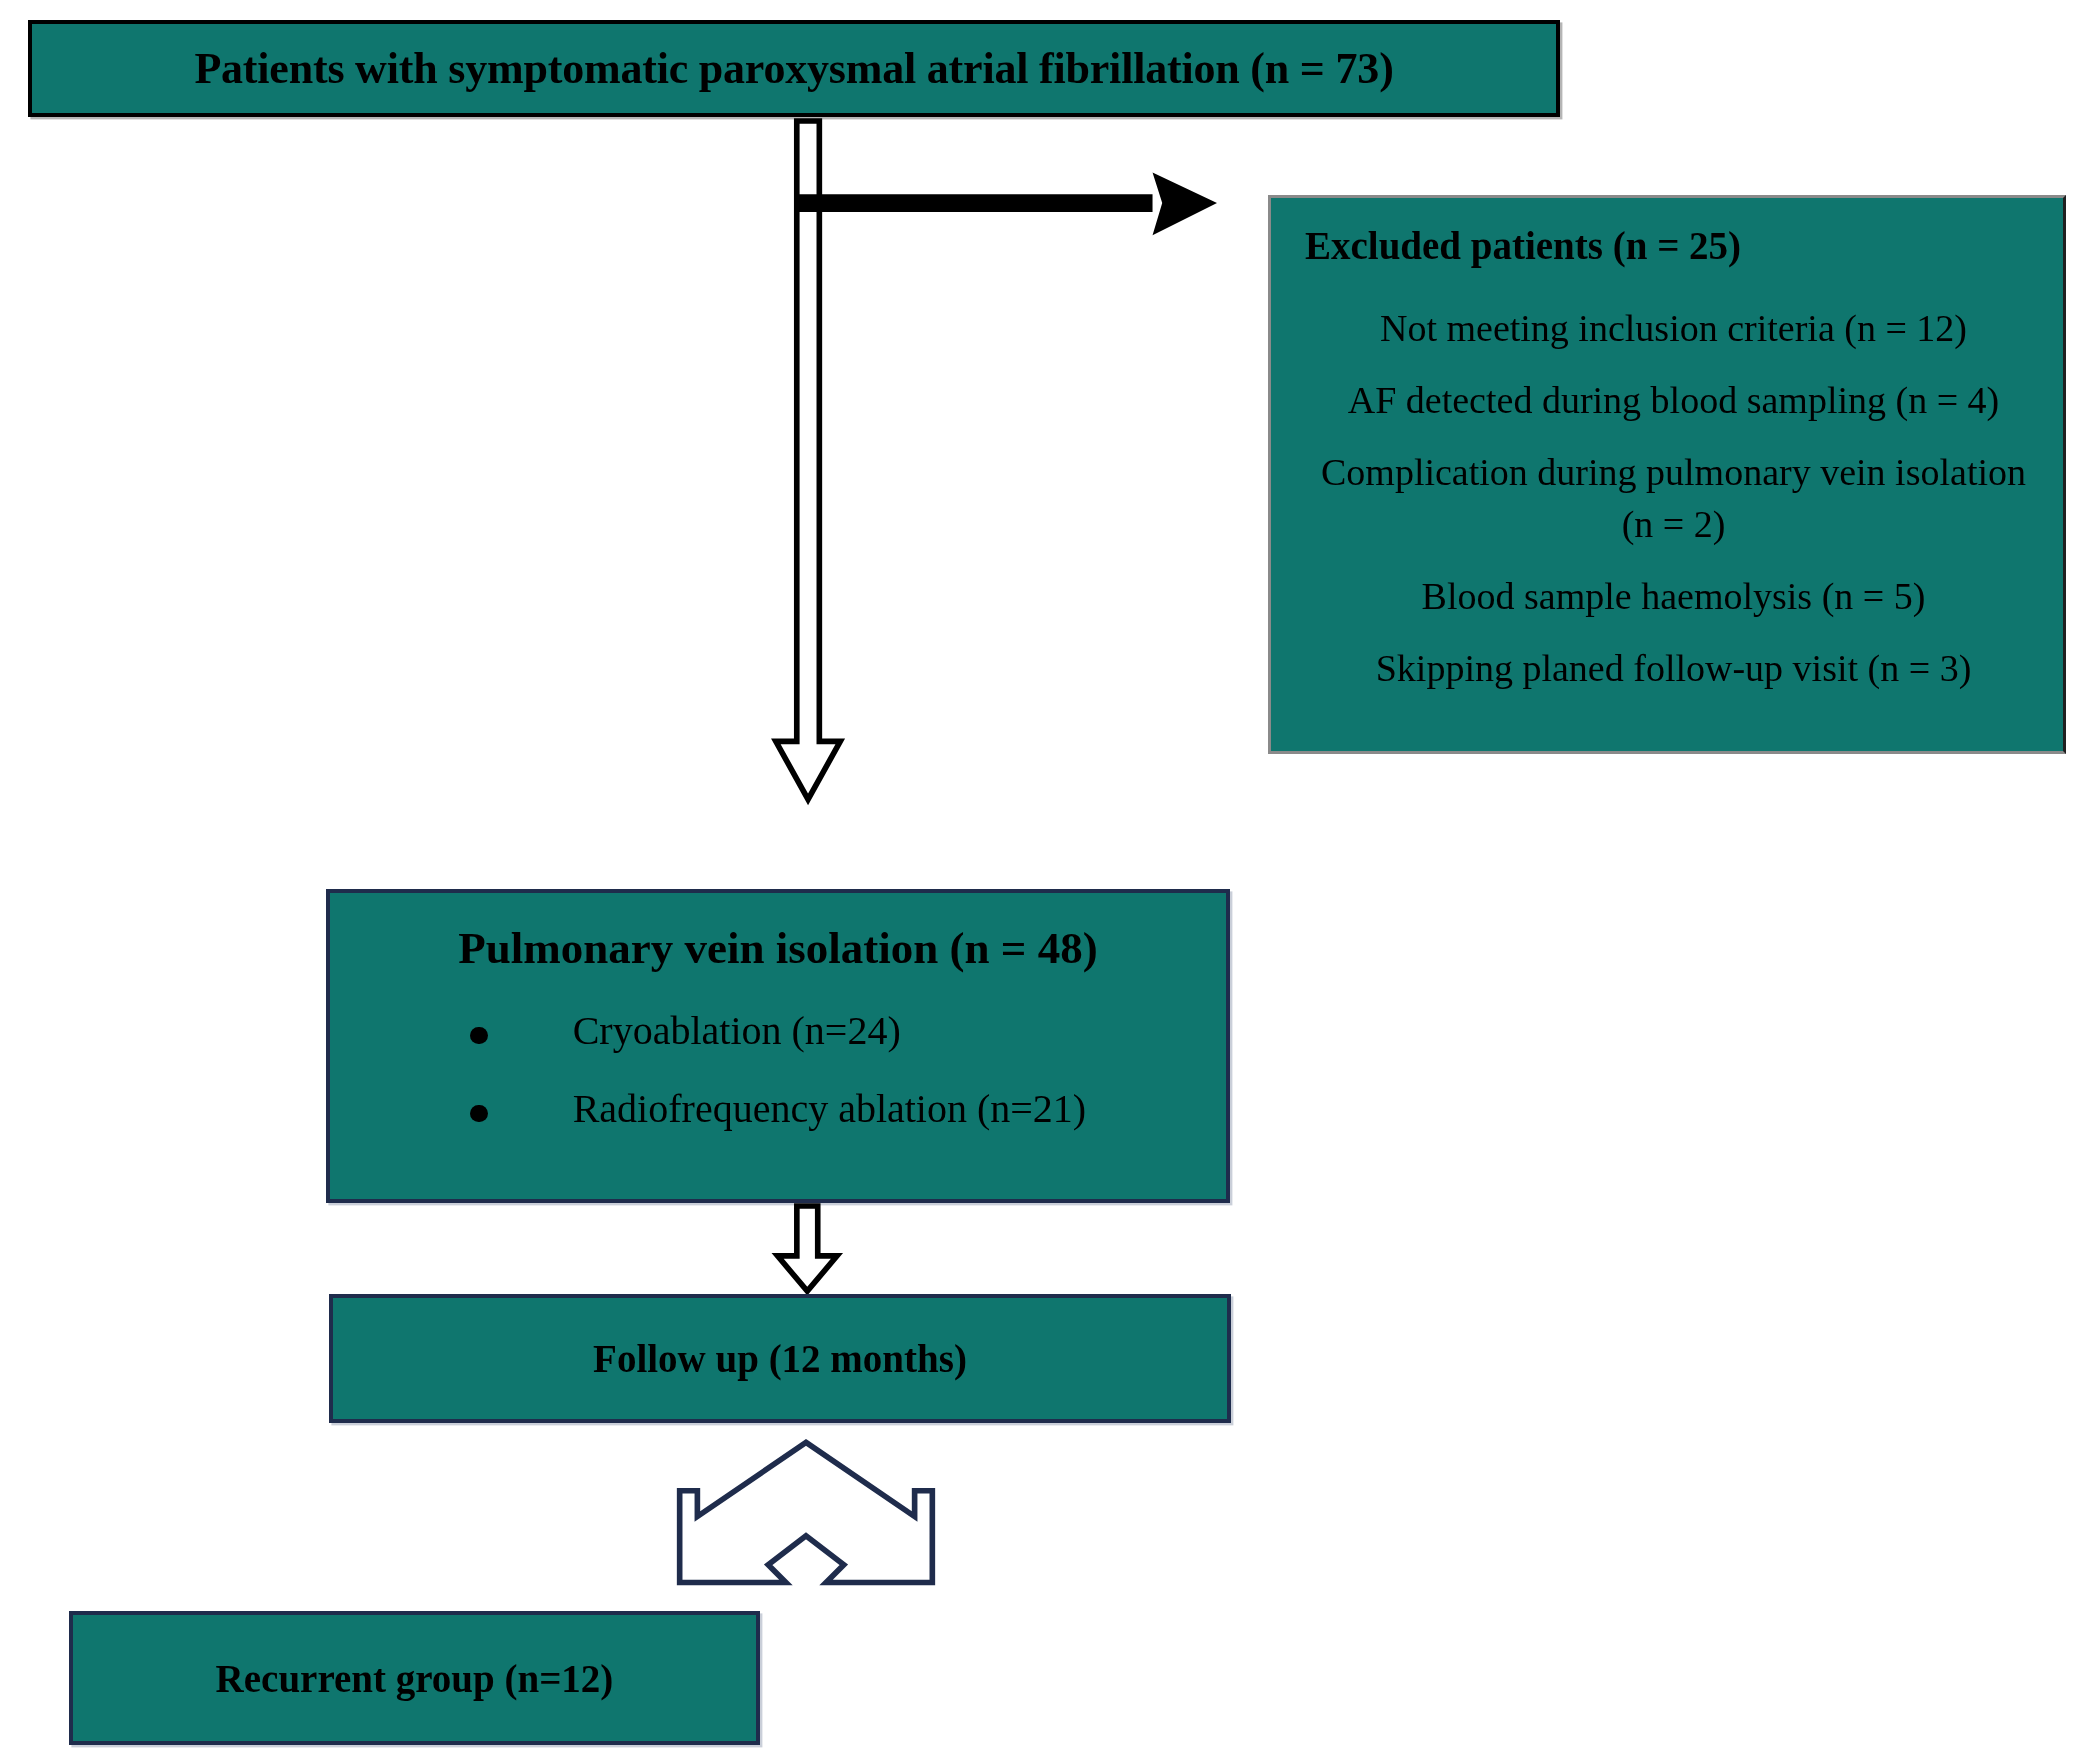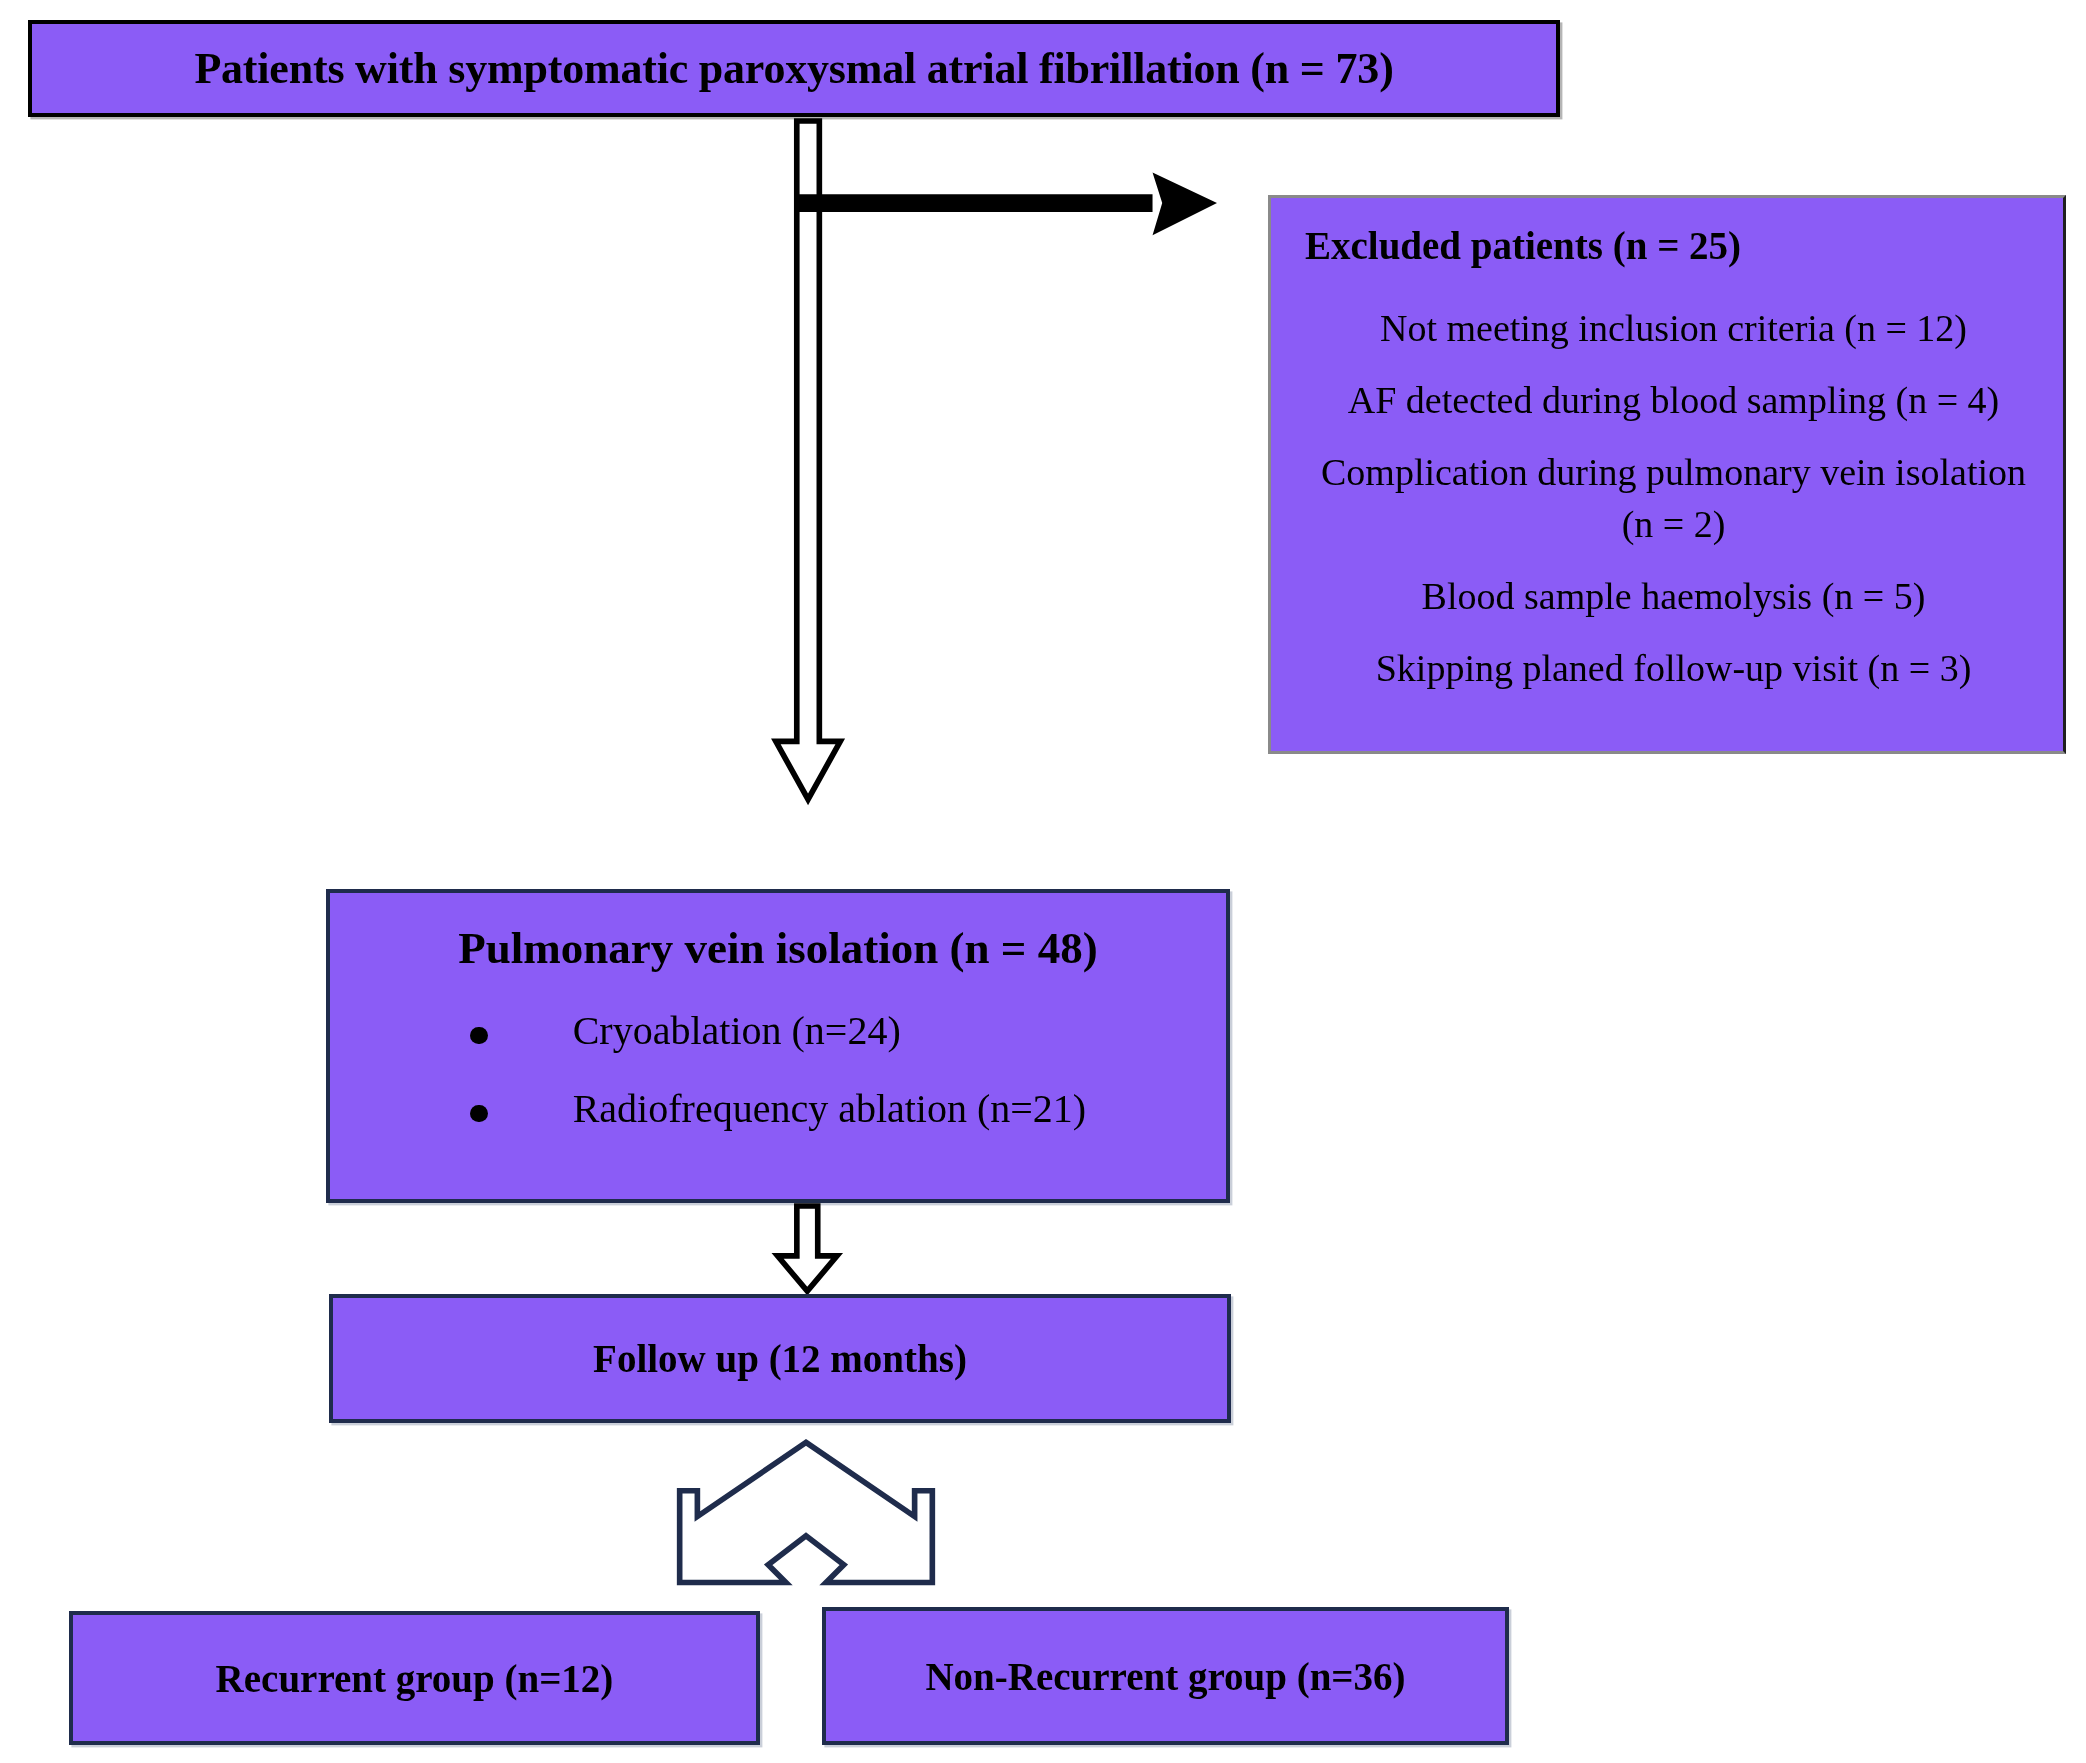--- a/index.html
+++ b/index.html
@@ -13,21 +13,21 @@
   #flowchart {
     position: relative;
     width: 2087px;
     height: 1764px;
     background: #ffffff;
     overflow: hidden;
   }
   .box {
     position: absolute;
     box-sizing: border-box;
-    background: #8b5cf6;
+    background: #0f766e;
   }
   .box-black {
     border: 4.8px solid #000000;
     box-shadow: 2.4px 2.4px 0 rgba(120,120,120,0.55);
   }
   .box-grey {
     border: 3.2px solid #8a8a8a;
     border-right-color: #202020;
     border-bottom-color: #8a8a8a;
   }
@@ -174,18 +174,15 @@
              L 8 68
              L 30 68
              L 30 100
              Z" fill="#ffffff" stroke="#1f2c4c" stroke-width="7" stroke-linejoin="miter"></path>
   </svg>
 
   <div class="box box-navy center-flex" style="left:69px; top:1611px; width:691px; height:134px;">
     <span class="heading-text">Recurrent group (n=12)</span>
   </div>
 
-  <div class="box box-navy center-flex" style="left:822px; top:1607px; width:687px; height:138px;">
-    <span class="heading-text">Non-Recurrent group (n=36)</span>
-  </div>
 
 </div>
 
 
 </body></html>

